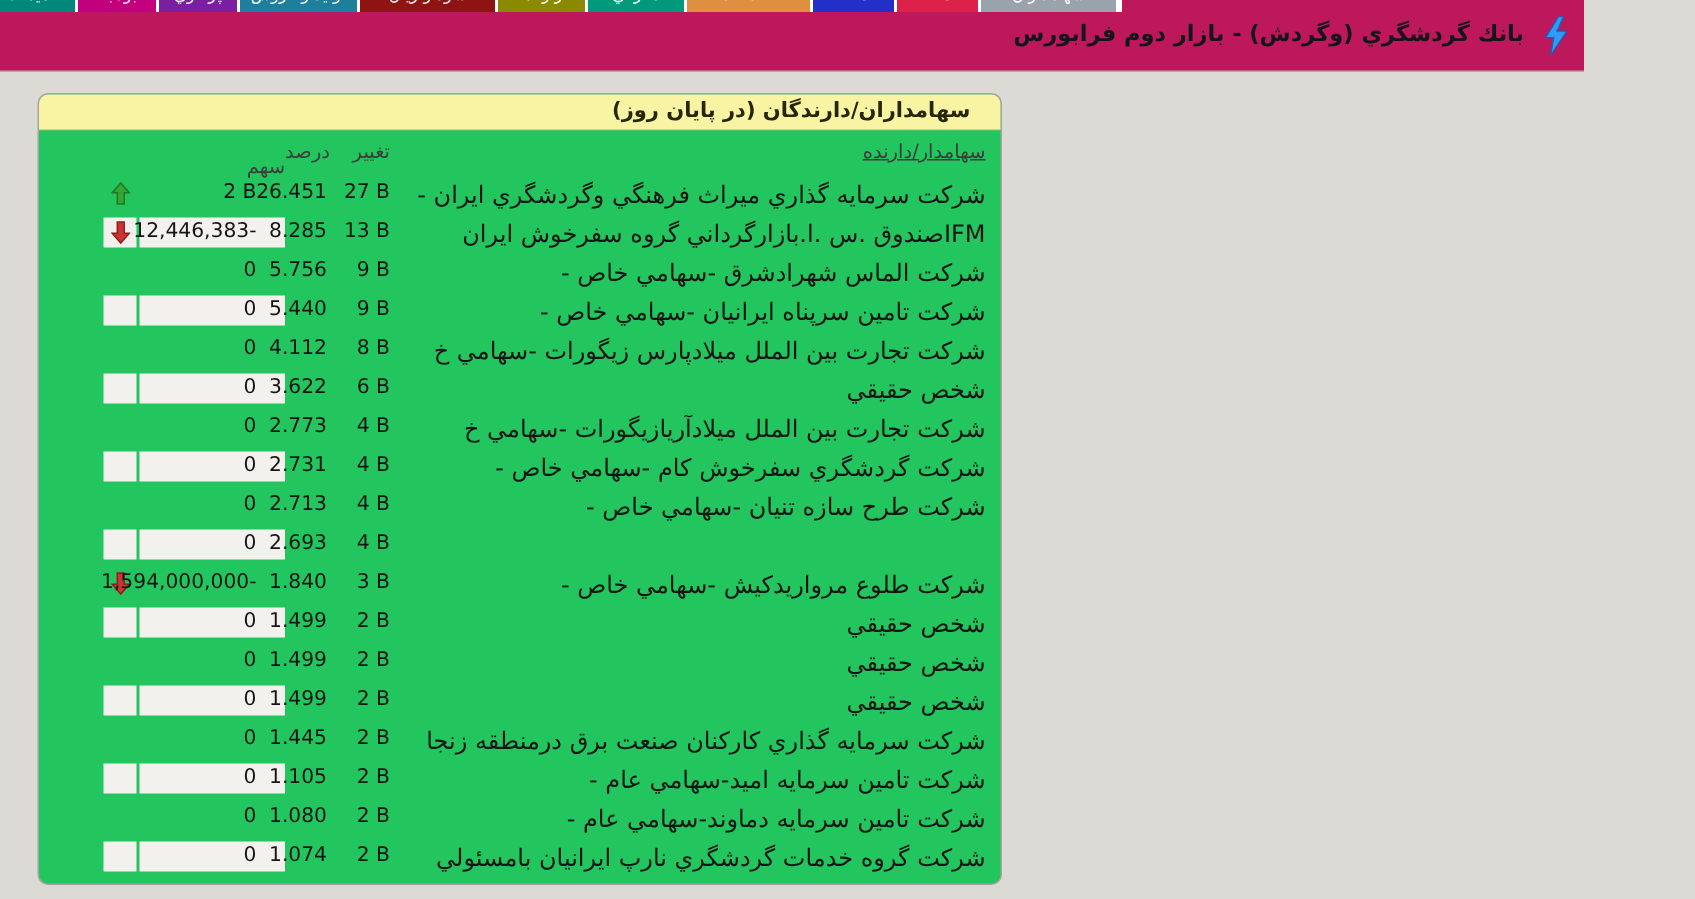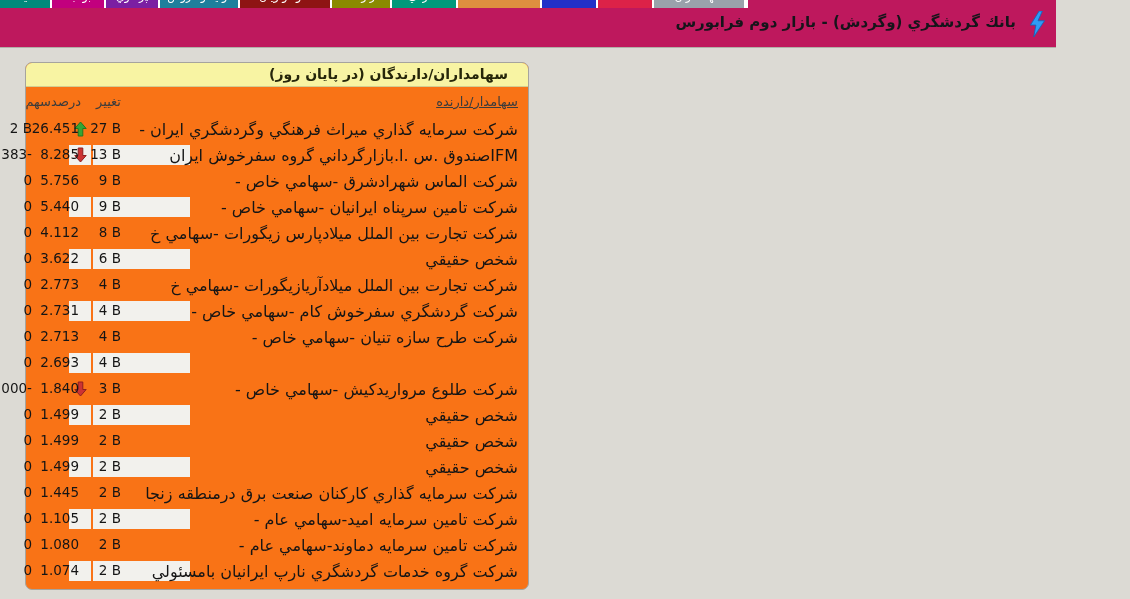--- a/index.html
+++ b/index.html
@@ -24,37 +24,37 @@
     white-space:nowrap;overflow:hidden;
   }
   .page-title{
     position:absolute;top:13px;right:40px;
     direction:rtl;font-size:15px;font-weight:bold;color:#15151a;
     white-space:nowrap;
   }
   .bolt{position:absolute;top:11px;right:10px;width:17px;height:26px;}
   
   .panel{
-    position:absolute;left:25px;top:62px;width:504px;height:528px;
-    background:#f97316;border:1px solid #a6a49e;border-radius:7px;
+    position:absolute;left:25px;top:62px;width:643px;height:528px;
+    background:#22c55e;border:1px solid #a6a49e;border-radius:7px;
     box-sizing:border-box;
   }
   .panel-header{
     height:23px;line-height:23px;background:#f8f4a3;
     border-bottom:1px solid #d2ce92;border-radius:6px 6px 0 0;
     text-align:right;padding-left:8px;padding-right:20px;
     direction:rtl;font-size:14px;font-weight:bold;color:#26260a;
     white-space:nowrap;
   }
   .cols{position:relative;height:29px;}
   .col-label{
     position:absolute;top:7px;font-size:13px;color:#3c3c3c;white-space:nowrap;
   }
   .name-label{right:10px;direction:rtl;text-decoration:underline;}
-  .share-label{right:477px;direction:rtl;}
+  .share-label{right:477px;direction:rtl;margin-top:10px;}
   .percent-label{right:447px;direction:rtl;}
   .change-label{right:407px;direction:rtl;}
   .rows{position:absolute;top:53px;left:0;right:0;padding-left:35px;}
   .row{position:relative;height:26px;}
   .arrow-cell{
     position:absolute;left:8px;top:3px;width:22px;height:20px;
     display:flex;align-items:center;justify-content:center;
   }
   .bar{position:absolute;left:32px;top:3px;width:97px;height:20px;}
   .row.striped .arrow-cell,.row.striped .bar{background:#f2f1ed;}

